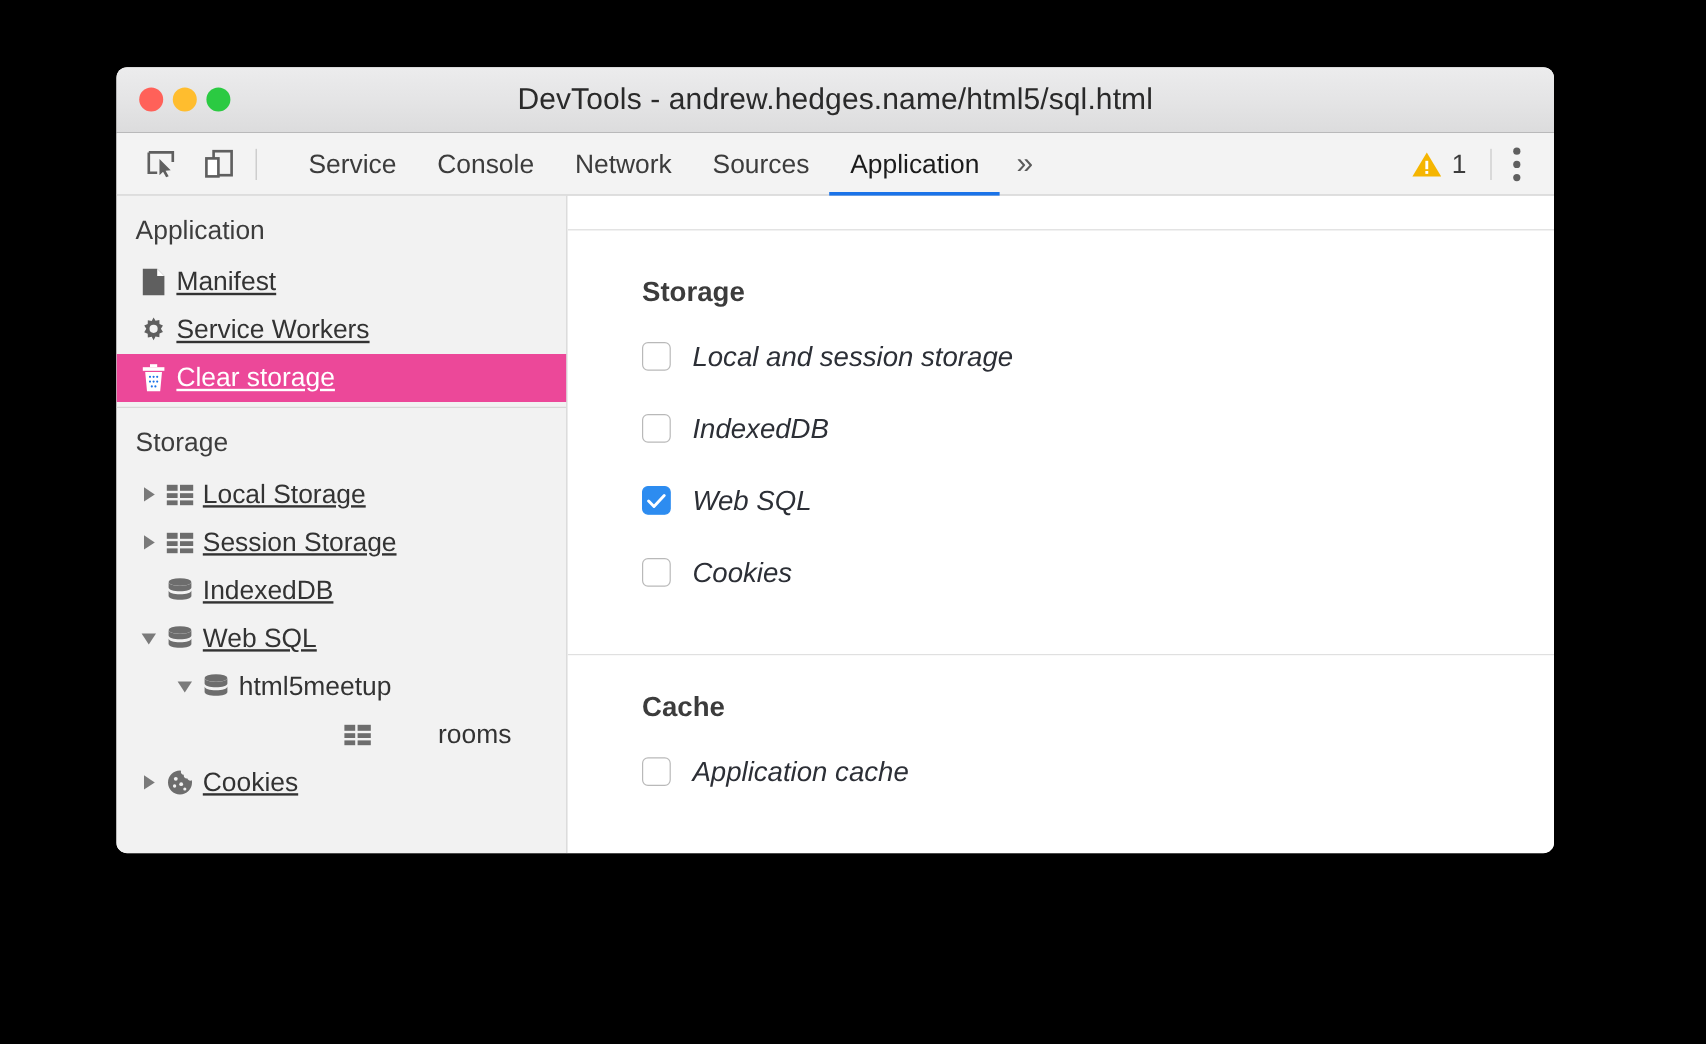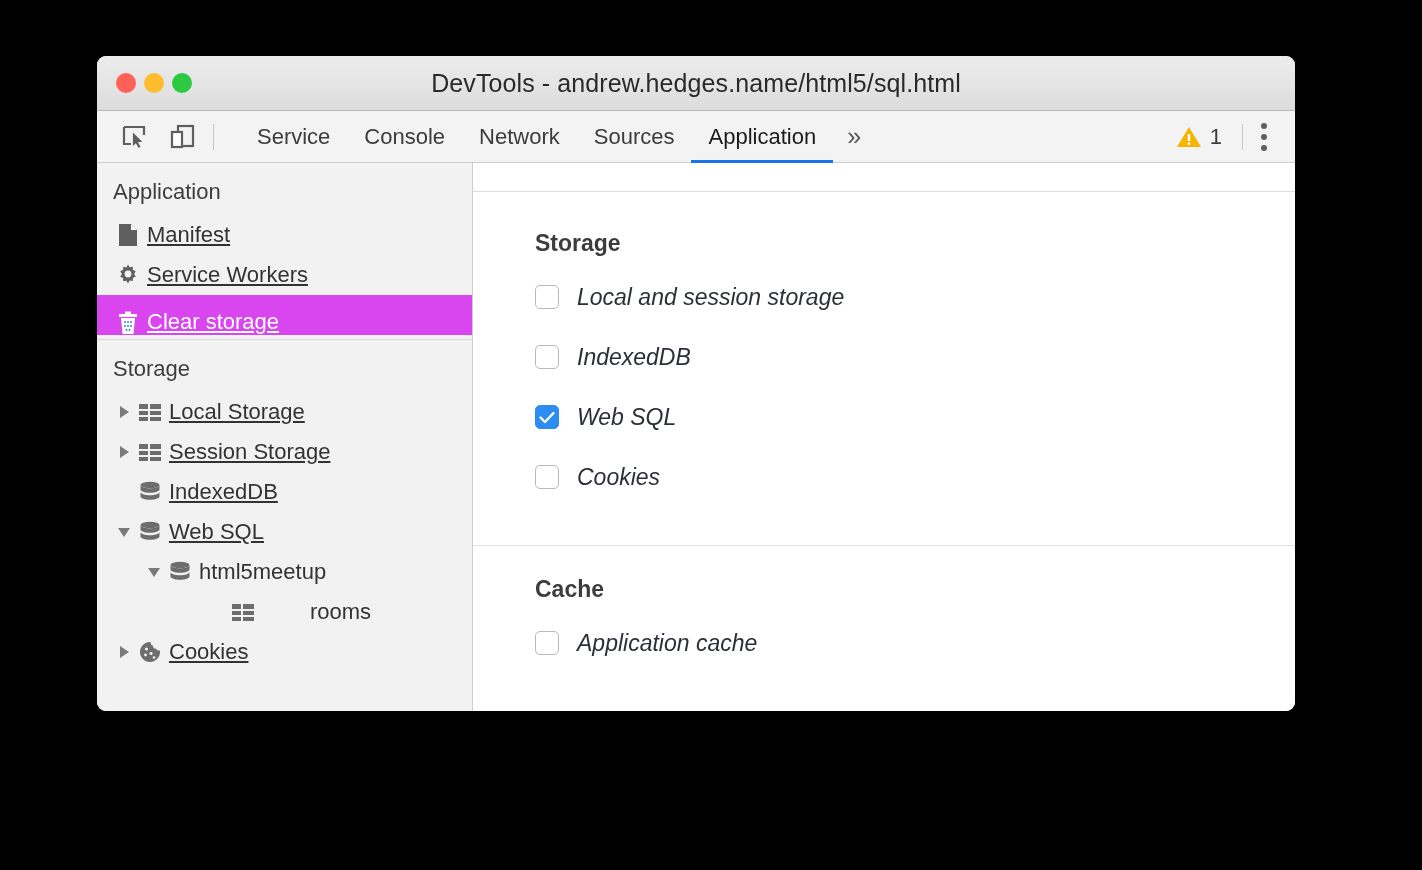--- a/index.html
+++ b/index.html
@@ -94,33 +94,33 @@
   }
   .side-divider { height: 1px; background: #d8d8d8; margin: 4px 0 0 0; }
   .tree-row {
     display: flex; align-items: center;
     height: 40px;
     padding-left: 16px;
     font-size: 22px; color: #333333;
     cursor: pointer;
     white-space: nowrap;
   }
-  .tree-row.selected { background: #d946ef; color: #ffffff; align-items: flex-end; }
+  .tree-row.selected { background: #ec4899; color: #ffffff; }
   .tw {
     width: 22px; flex: 0 0 22px;
     display: flex; align-items: center; justify-content: center;
     cursor: pointer;
   }
   .tw .arrow-r { width: 0; height: 0; border-left: 9px solid #7a7a7a; border-top: 6px solid transparent; border-bottom: 6px solid transparent; }
   .tw .arrow-d { width: 0; height: 0; border-top: 9px solid #7a7a7a; border-left: 6px solid transparent; border-right: 6px solid transparent; }
   .ico { width: 30px; flex: 0 0 30px; display: flex; align-items: center; justify-content: center; }
   .lbl { padding-left: 4px; }
   .indent-1 { padding-left: 16px; text-decoration: underline; }
   .indent-2 { padding-left: 46px; }
-  .indent-3 { padding-left: 61px; gap: 48px; }
+  .indent-3 { padding-left: 116px; gap: 48px; }
 
   
   .content { flex: 1 1 auto; background: #ffffff; display: flex; flex-direction: column; overflow: hidden; }
   .content-toolbar { height: 29px; border-bottom: 1px solid #dcdcdc; background: #ffffff; flex: 0 0 29px; }
   .panel { padding: 38px 0 0 62px; }
   .panel.cache { padding-top: 30px; }
   .panel-title { font-size: 23px; font-weight: bold; color: #3c3c3c; margin-bottom: 22px; }
   .section-divider { height: 1px; background: #e0e0e0; margin-top: 26px; }
   .cb-row { display: flex; align-items: center; height: 36px; margin-bottom: 24px; cursor: pointer; }
   .cb {

